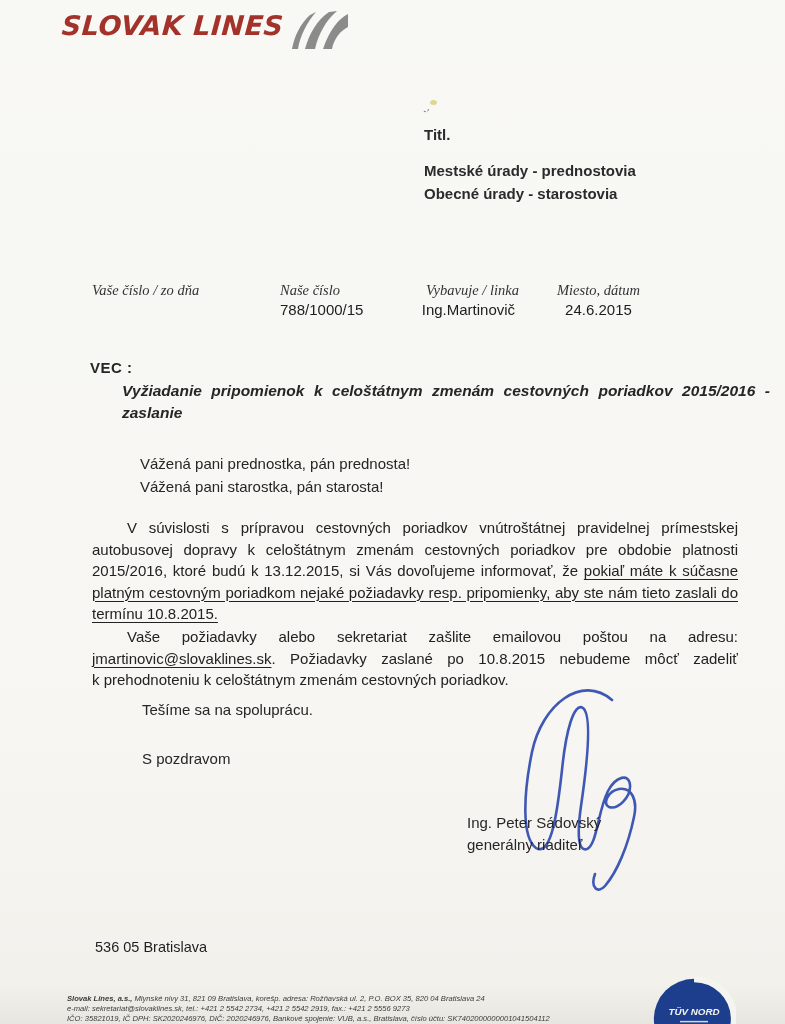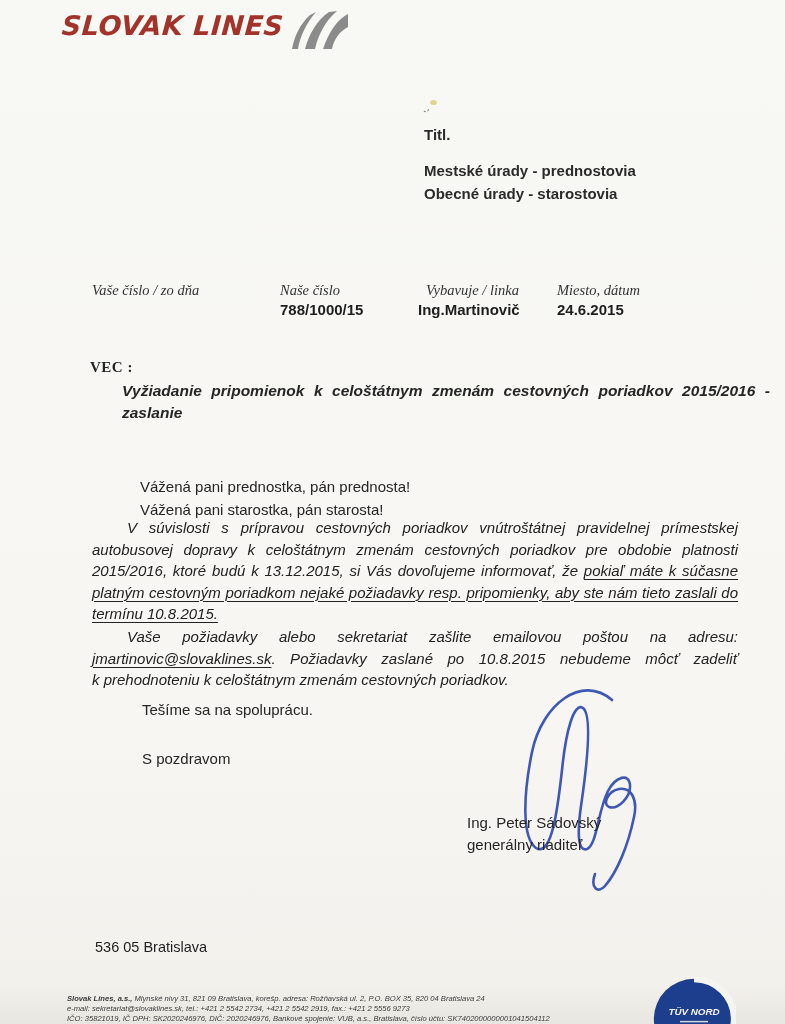--- a/index.html
+++ b/index.html
@@ -15,29 +15,29 @@
              font-size:27px;letter-spacing:.5px;transform:skewX(-4deg);}
   .logo-swoosh{margin-top:1px;}
 
   
   .addr{top:126px;left:424px;font-size:15px;font-weight:700;color:#2b2b2b;}
   .addr .titl{margin-bottom:16px;}
   .addr .line{line-height:23px;}
 
   
   .ref-label{font-family:"Liberation Serif",serif;font-style:italic;font-size:14.5px;color:#333;}
-  .ref-value{font-size:15px;font-weight:700;color:#1e1e1e;margin-top:2px;}
+  .ref-value{font-size:15px;font-weight:400;color:#1e1e1e;margin-top:2px;text-align:center;}
 
   
-  .vec{top:359px;left:90px;font-family:Liberation Serif, serif;font-size:15px;font-weight:600;letter-spacing:.5px;}
+  .vec{top:359px;left:90px;font-family:Liberation Sans, sans-serif;font-size:15px;font-weight:600;letter-spacing:.5px;}
   .subject{top:380px;left:90px;width:648px;font-size:15.5px;font-weight:700;font-style:italic;line-height:21.5px;margin-left:32px;}
   .jl{text-align:justify;text-align-last:justify;}
 
   
-  .content{left:92px;width:646px;font-size:15px;line-height:21.5px;color:#222;font-style:italic;}
+  .content{left:92px;width:646px;font-size:15px;line-height:21.5px;color:#222;}
   .bline{white-space:normal;}
   .ind{text-indent:35px;}
   .u{text-decoration:underline;text-underline-offset:2.5px;text-decoration-thickness:1.3px;}
   .greet{left:140px;font-size:15px;line-height:23px;}
   .plain{left:142px;font-size:15px;}
 
   
   .sig-name{top:812px;left:467px;font-size:15px;line-height:22px;}
   .sig-ink{top:678px;left:486px;}
 
@@ -93,21 +93,21 @@
     <div class="ref-label">Miesto, dátum</div>
     <div class="ref-value">24.6.2015</div>
   </div>
 
   <div class="abs vec">VEC :</div>
   <div class="abs subject">
     <div class="jl">Vyžiadanie pripomienok k celoštátnym zmenám cestovných poriadkov 2015/2016 -</div>
     <div>zaslanie</div>
   </div>
 
-  <div class="abs greet" style="top:475px;">
+  <div class="abs greet" style="top:452px;">
     <div>Vážená pani prednostka, pán prednosta!</div>
     <div>Vážená pani starostka, pán starosta!</div>
   </div>
 
   <div class="abs content" style="top:517px;">
     <div class="bline jl ind"><span>V súvislosti s prípravou cestovných poriadkov vnútroštátnej pravidelnej prímestskej</span><span class="u"></span><span></span></div>
     <div class="bline jl"><span>autobusovej dopravy k celoštátnym zmenám cestovných poriadkov pre obdobie platnosti</span><span class="u"></span><span></span></div>
     <div class="bline jl"><span>2015/2016, ktoré budú k 13.12.2015, si Vás dovoľujeme informovať, že </span><span class="u">pokiaľ máte k súčasne</span><span></span></div>
     <div class="bline jl"><span></span><span class="u">platným cestovným poriadkom nejaké požiadavky resp. pripomienky, aby ste nám tieto zaslali do</span><span></span></div>
     <div class="bline"><span></span><span class="u">termínu 10.8.2015.</span><span></span></div>

